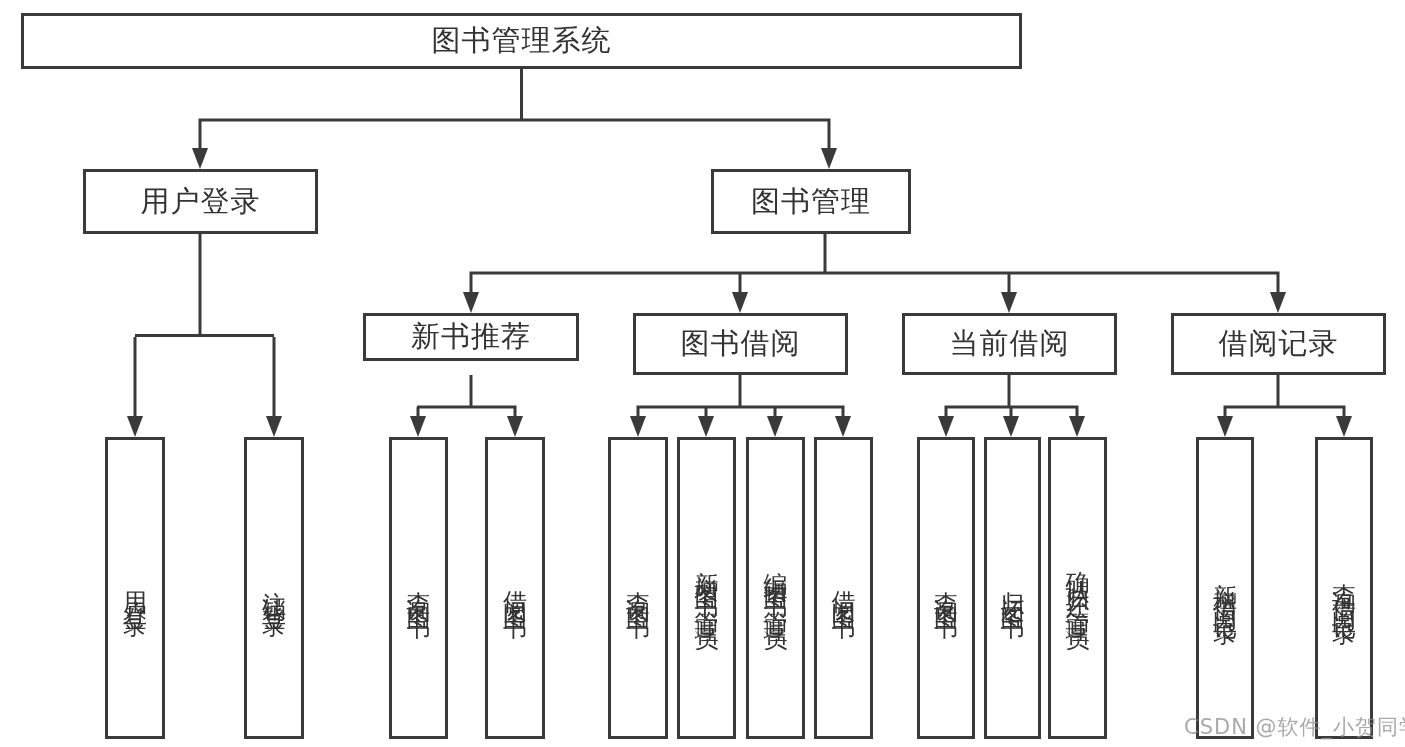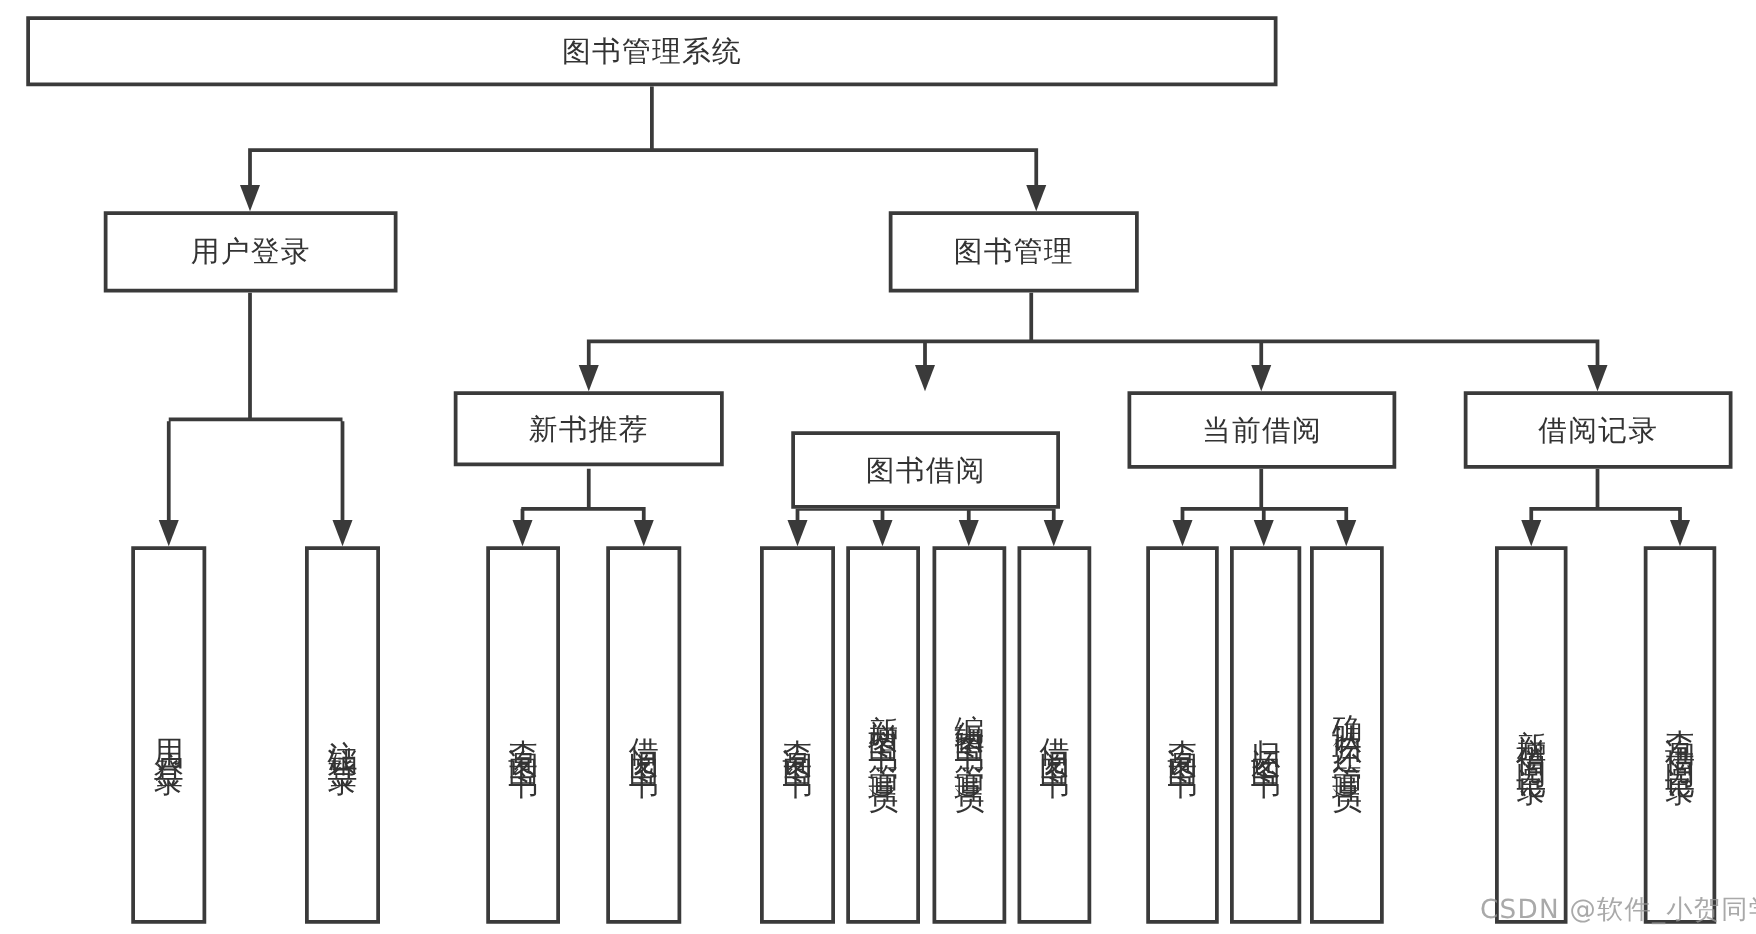--- a/index.html
+++ b/index.html
@@ -15,21 +15,21 @@
     position:absolute;
     box-sizing:border-box;
     border:3px solid #3a3a3a;
     background:#ffffff;
     color:#333333;
     display:flex;
     align-items:center;
     justify-content:center;
     text-align:center;
   }
-  .hnode{font-size:23px;letter-spacing:1px;white-space:nowrap;}
+  .hnode{font-size:29px;letter-spacing:1px;white-space:nowrap;}
   .leaf{
     font-size:24px;
     line-height:1;
     letter-spacing:8px;
     writing-mode:vertical-rl;
     text-orientation:mixed;
   }
   .watermark{
     position:absolute;
     left:1184px;top:713px;
@@ -76,22 +76,22 @@
       <polygon points="1217,416 1233,416 1225,437"></polygon>
       <polygon points="1336,416 1352,416 1344,437"></polygon>
     </g>
   </svg>
 
   <div class="node hnode" style="left:21px;top:13px;width:1001px;height:56px;">图书管理系统</div>
 
   <div class="node hnode" style="left:83px;top:169px;width:235px;height:65px;">用户登录</div>
   <div class="node hnode" style="left:711px;top:169px;width:200px;height:65px;">图书管理</div>
 
-  <div class="node hnode" style="left:363px;top:313px;width:216px;height:60px;">新书推荐</div>
-  <div class="node hnode" style="left:633px;top:313px;width:215px;height:62px;margin-top:32px;">图书借阅</div>
+  <div class="node hnode" style="left:363px;top:313px;width:216px;height:48px;">新书推荐</div>
+  <div class="node hnode" style="left:633px;top:313px;width:215px;height:62px;">图书借阅</div>
   <div class="node hnode" style="left:902px;top:313px;width:215px;height:62px;">当前借阅</div>
   <div class="node hnode" style="left:1171px;top:313px;width:215px;height:62px;">借阅记录</div>
 
   <div class="node leaf" style="left:105px;top:437px;width:60px;height:302px;">用户登录</div>
   <div class="node leaf" style="left:244px;top:437px;width:60px;height:302px;">注销登录</div>
 
   <div class="node leaf" style="left:389px;top:437px;width:59px;height:302px;">查询图书</div>
   <div class="node leaf" style="left:485px;top:437px;width:60px;height:302px;">借阅图书</div>
 
   <div class="node leaf" style="left:608px;top:437px;width:60px;height:302px;">查询图书</div>

